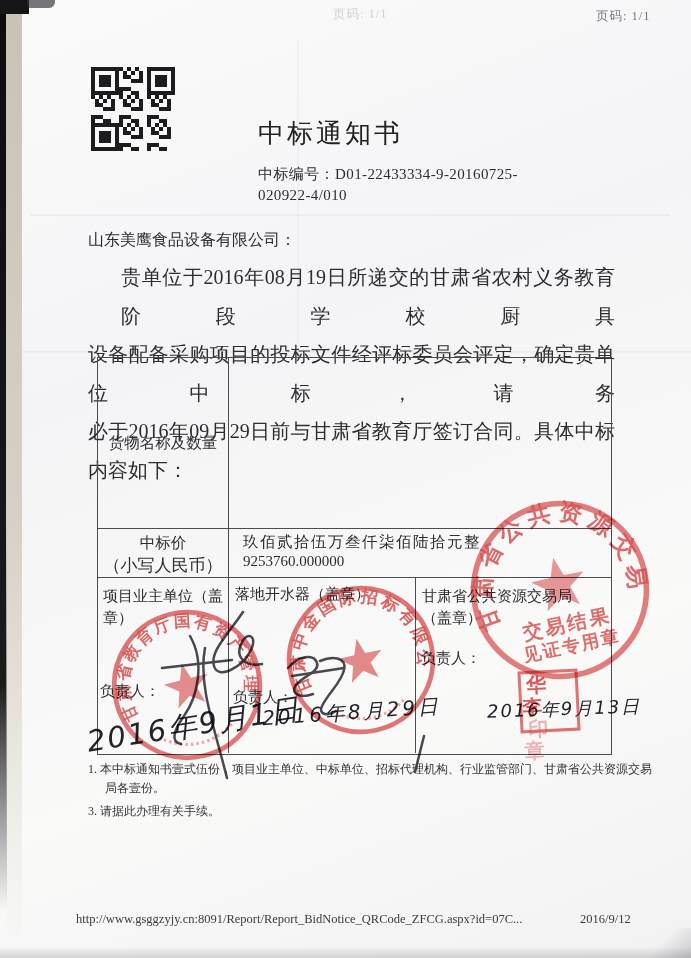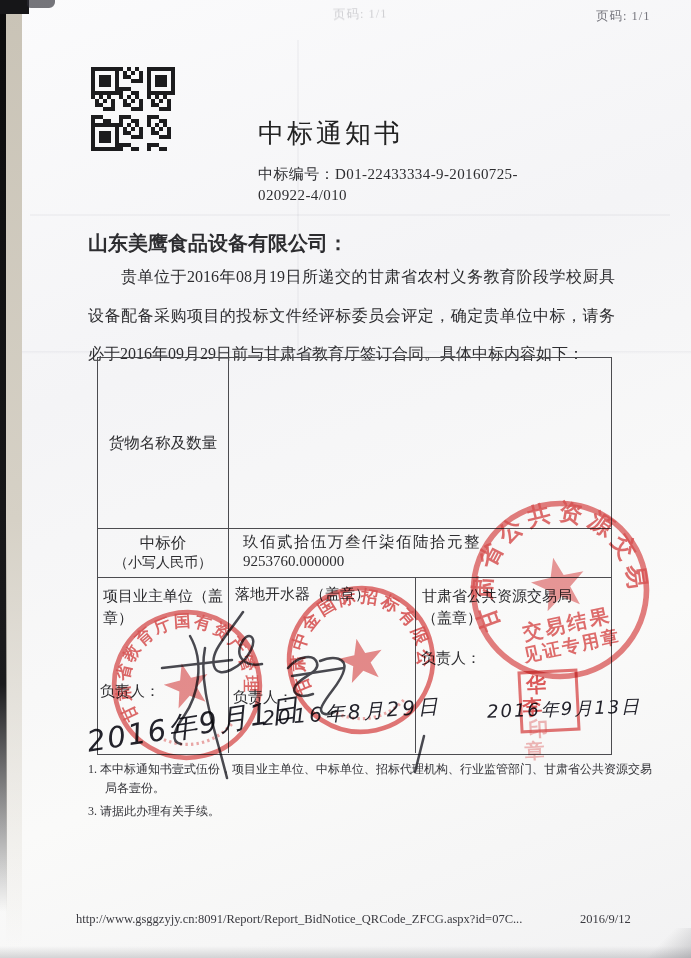--- a/index.html
+++ b/index.html
@@ -17,22 +17,22 @@
   .bottom-edge{left:0;top:946px;width:691px;height:12px;background:linear-gradient(180deg,rgba(120,120,126,0) 0%,rgba(120,120,126,.28) 100%);}
   .corner-fold{left:638px;top:928px;width:53px;height:30px;background:linear-gradient(135deg,rgba(0,0,0,0) 45%,rgba(125,125,130,.35) 100%);}
   .crease-h1{left:20px;top:351px;width:671px;height:3px;background:linear-gradient(180deg,rgba(95,95,120,.07),rgba(95,95,120,0));}
   .crease-h2{left:30px;top:214px;width:640px;height:2px;background:rgba(95,95,120,.05);}
   .crease-v{left:297px;top:40px;width:2px;height:320px;background:rgba(95,95,120,.05);}
   
   .pageno{font-size:12.5px;color:#75757d;letter-spacing:1px;}
   .ghost{opacity:.32;filter:blur(.5px);transform:rotate(-1deg);}
   .title{font-size:26px;font-weight:normal;letter-spacing:3px;color:#222;}
   .bidno{font-size:15px;letter-spacing:.4px;}
-  .bodytext{font-size:16px;line-height:38.5px;width:527px;text-align:justify;text-align-last:justify;}
-  .addr{font-size:20px;font-weight:bold;}
+  .bodytext{font-size:20px;line-height:38.5px;width:527px;text-align:justify;text-align-last:justify;}
+  .addr{font-size:16px;}
   
   #bid-table{left:97px;top:357px;width:515px;height:398px;border:1.3px solid #4c4c50;box-sizing:border-box;}
   .cell{box-sizing:border-box;position:absolute;font-size:15.5px;}
   .bline{border-bottom:1.2px solid #4c4c50;} .rline{border-right:1.2px solid #4c4c50;font-family:Liberation Serif, serif;}
   .vcenter{display:flex;align-items:center;justify-content:center;text-align:center;}
   
   .stamp{mix-blend-mode:multiply;pointer-events:none;}
   .seal-box{width:54px;height:56px;border:3px solid rgba(223,82,82,.8);transform:rotate(-3deg);
             display:flex;flex-direction:column;justify-content:space-around;align-items:center;
             color:rgba(223,82,82,.95);font-weight:bold;mix-blend-mode:multiply;}
@@ -276,21 +276,21 @@
     <div>设备配备采购项目的投标文件经评标委员会评定，确定贵单位中标，请务</div>
     <div style="text-align-last:left;">必于2016年09月29日前与甘肃省教育厅签订合同。具体中标内容如下：</div>
   </div>
 
   <div id="bid-table" class="abs">
 
     <div class="cell rline vcenter" style="left:0;top:0;width:131px;height:170px;">货物名称及数量</div>
 
     <div class="cell rline bline" style="left:0;top:170px;width:131px;height:50px;border-top:1.2px solid #4c4c50;text-align:center;">
       <div style="margin-top:4px;">中标价</div>
-      <div style="font-size:14px;">（小写人民币）</div>
+      <div style="font-size:17px;">（小写人民币）</div>
     </div>
     <div class="cell bline" style="left:131px;top:170px;width:382px;height:50px;border-top:1.2px solid #4c4c50;padding-left:14px;">
       <div style="margin-top:3px;letter-spacing:1.5px;">玖佰贰拾伍万叁仟柒佰陆拾元整</div>
       <div style="font-size:15px;">9253760.000000</div>
     </div>
 
     <div class="cell rline" style="left:0;top:220px;width:131px;height:175px;padding:7px 5px 0 5px;font-size:15px;line-height:22px;text-align:justify;">项目业主单位（盖章）</div>
     <div class="cell rline" style="left:131px;top:220px;width:187px;height:175px;padding:7px 6px 0 6px;font-size:15px;">落地开水器（盖章）</div>
     <div class="cell" style="left:318px;top:220px;width:195px;height:175px;padding:7px 4px 0 6px;font-size:15px;line-height:22px;">
       <div>甘肃省公共资源交易局</div>

